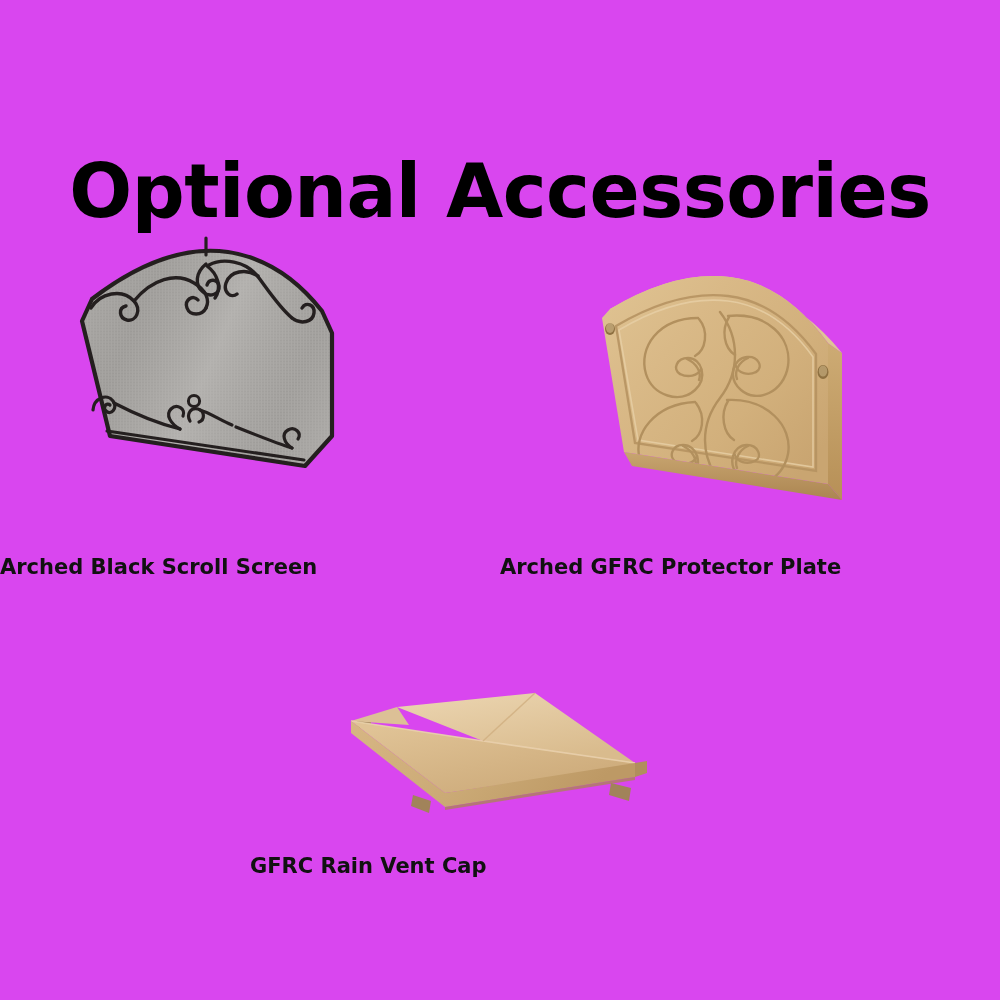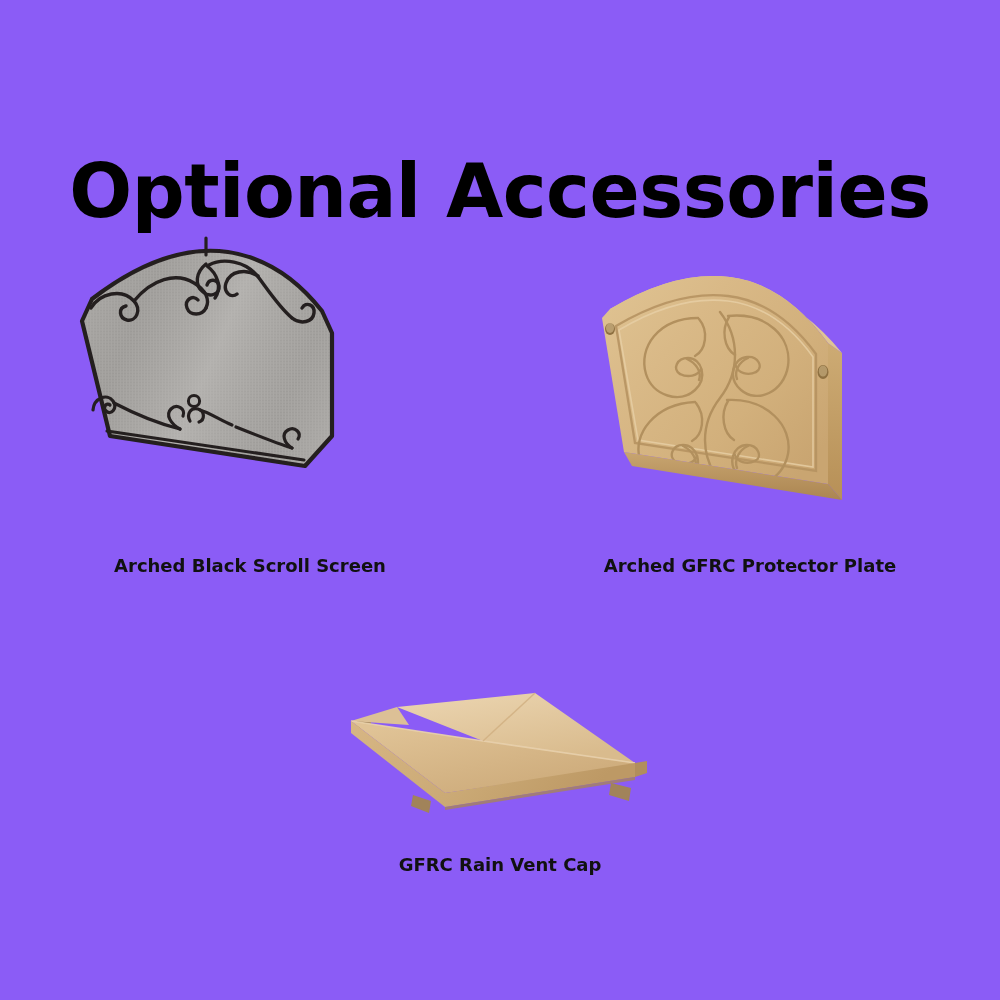--- a/index.html
+++ b/index.html
@@ -13,21 +13,21 @@
     height: 1000px;
     overflow: hidden;
     font-family: "DejaVu Sans", "Liberation Sans", sans-serif;
     color: #111111;
     position: relative;
   }
 
   .page {
     position: absolute;
     inset: 0;
-    background: #8b5cf6;
+    background: #d946ef;
   }
 
   
   .page-title {
     position: absolute;
     top: 104px;
     left: 0;
     width: 1000px;
     text-align: center;
     font-family: "DejaVu Sans", "Liberation Sans", sans-serif;
@@ -44,24 +44,23 @@
     position: absolute;
   }
   .product-figure {
     position: absolute;
     left: 0;
     top: 0;
   }
   .product-label {
     position: absolute;
     width: 100%;
-    text-align: center;
     font-family: "DejaVu Sans", "Liberation Sans", sans-serif;
     font-weight: 700;
-    font-size: 18px;
+    font-size: 21px;
     color: #111111;
     line-height: 1;
     white-space: nowrap;
   }
 
   
   #cell-screen      { left: 0px;   top: 238px; width: 500px; height: 360px; }
   #cell-screen .product-figure { left: 60px; top: 0px; width: 320px; height: 300px; }
   #cell-screen .product-label  { top: 319px; }
 

